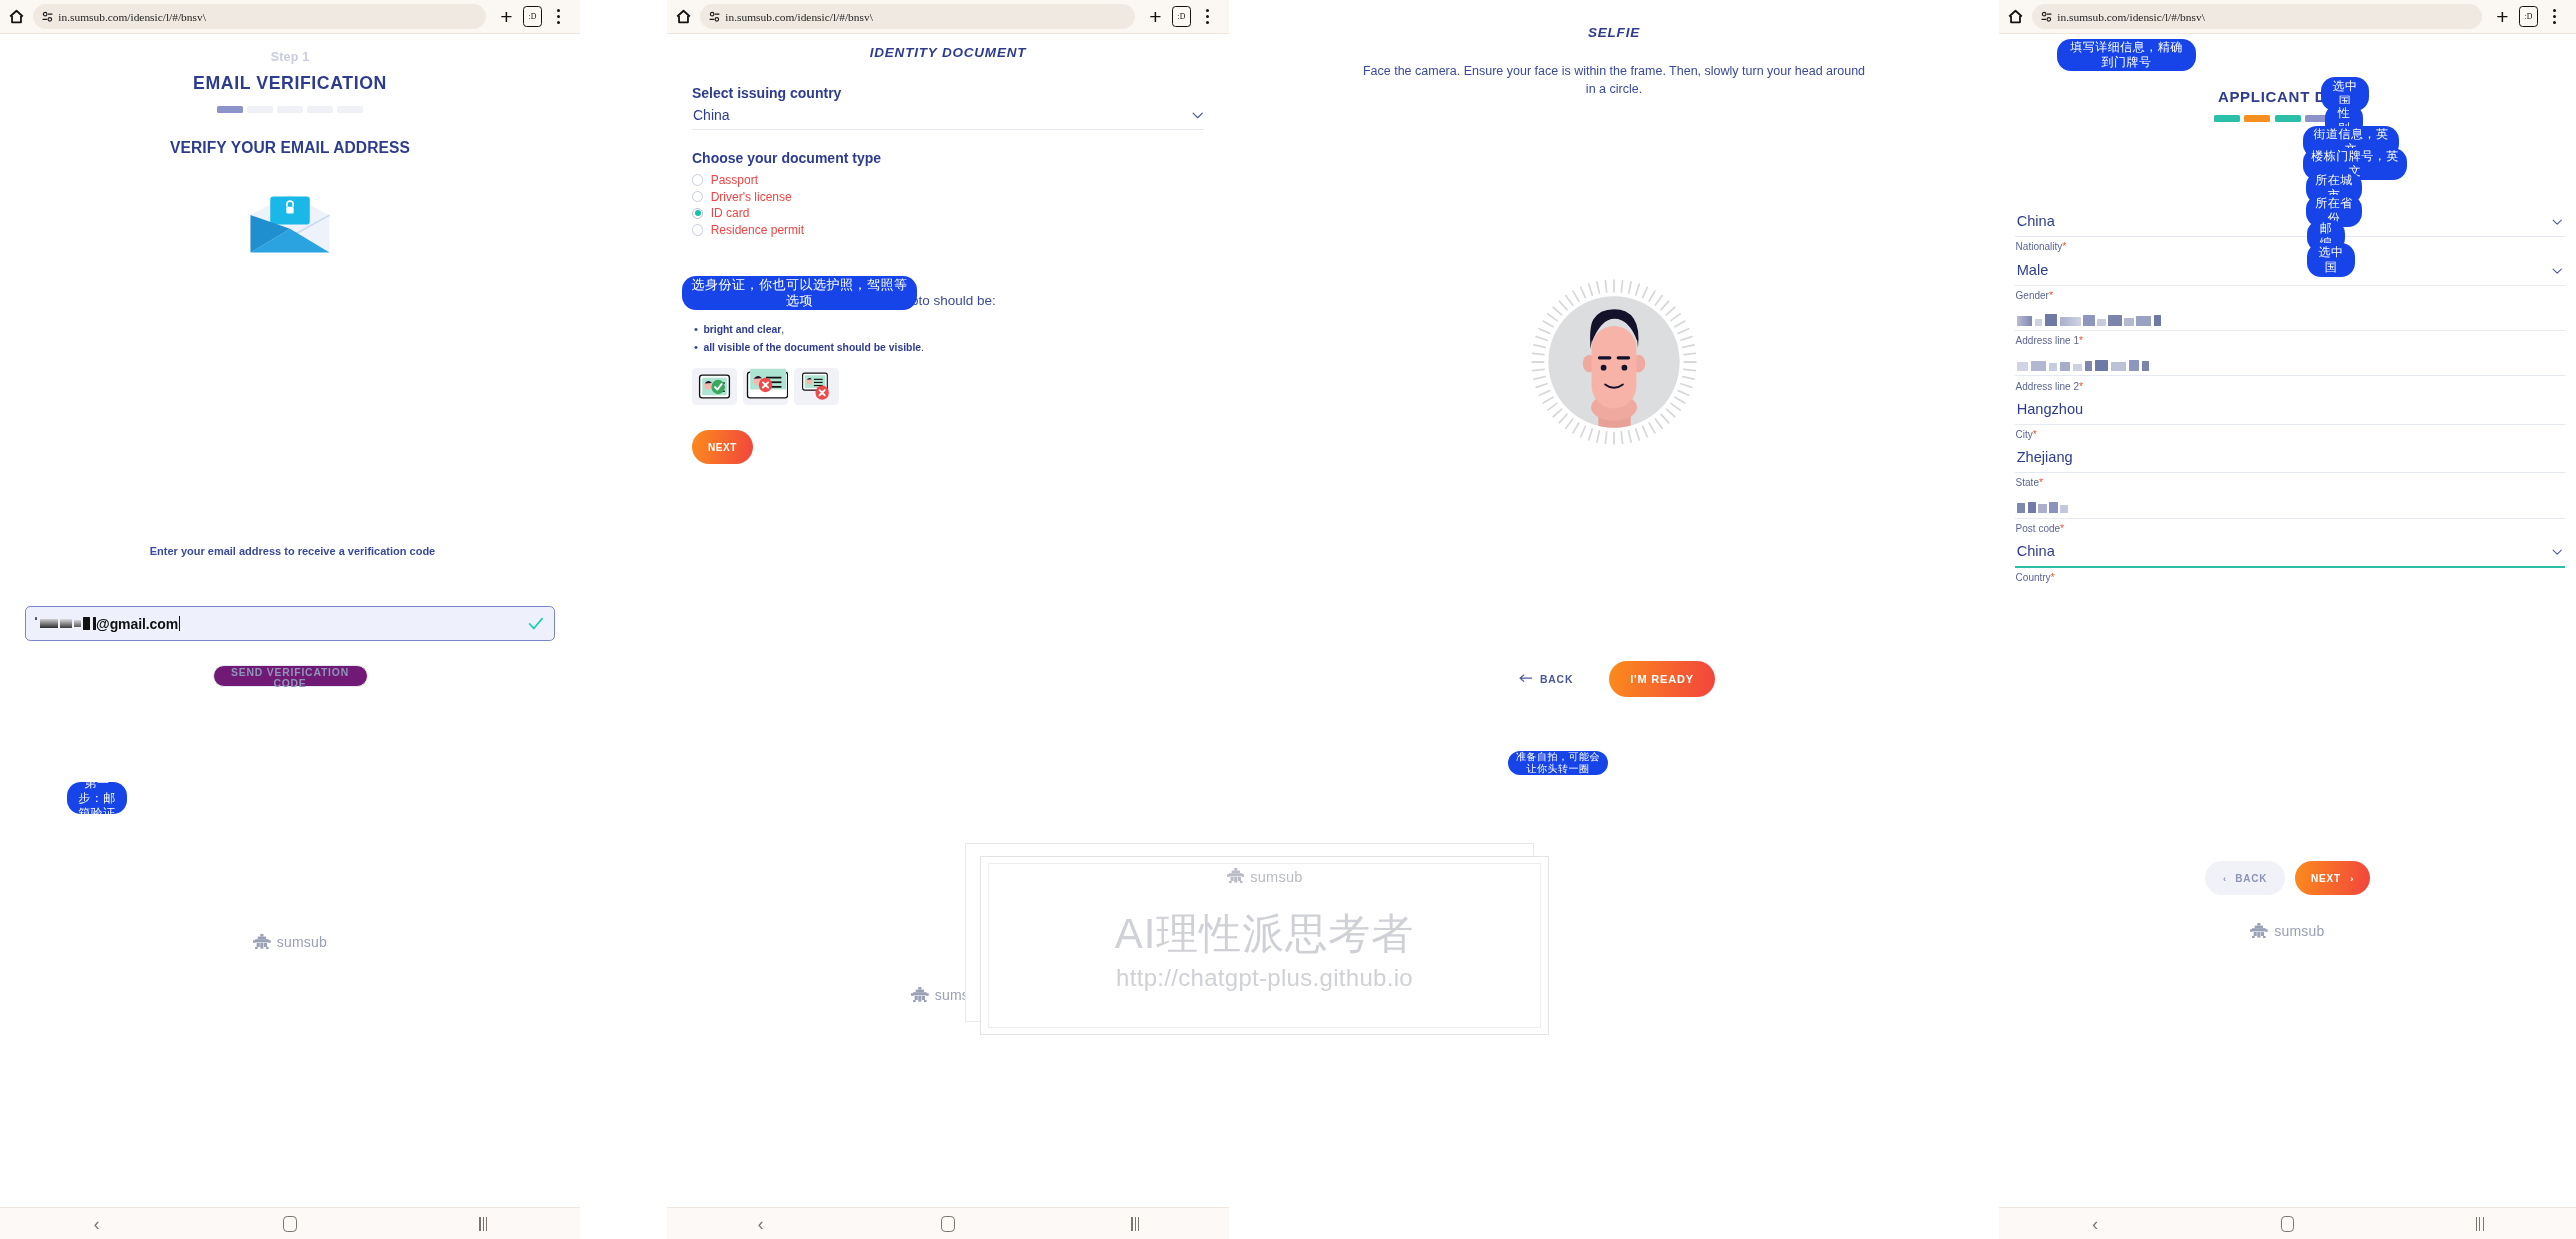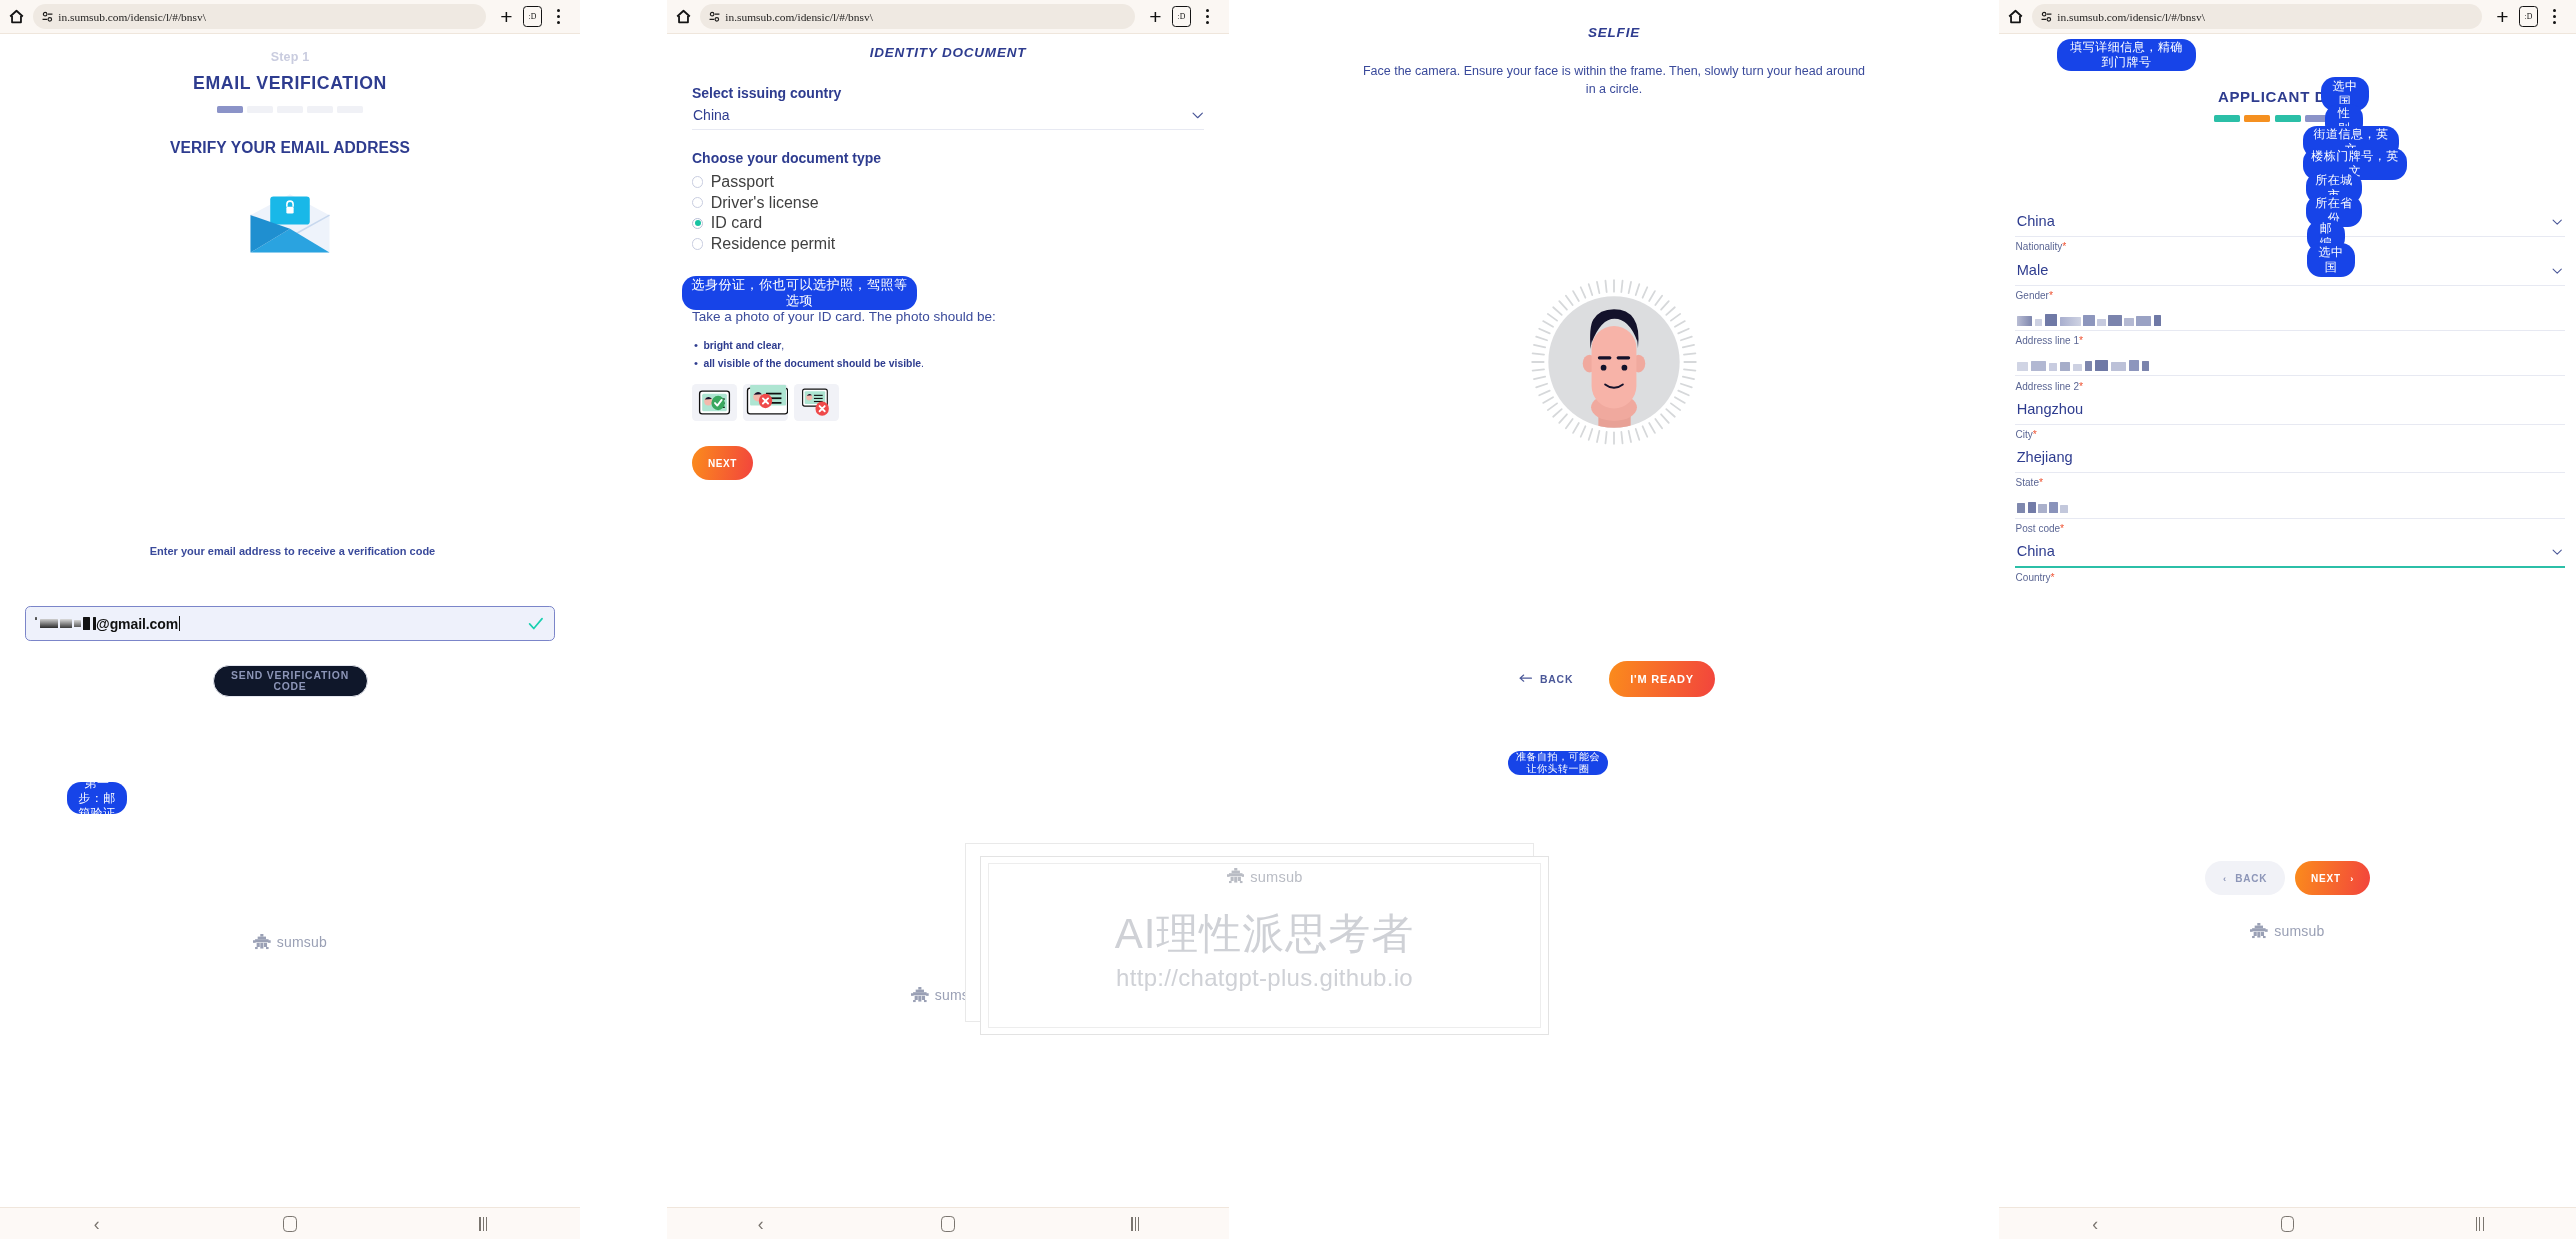--- a/index.html
+++ b/index.html
@@ -72,38 +72,38 @@
 
   
   #p1-email-wrap{position:absolute;left:25px;top:572px;width:calc(100% - 50px);}
   .email-field{height:35px;border:1px solid #7b85c9;border-radius:5.2px;background:#eef1fb;
         display:flex;align-items:center;padding:0 9.4px;box-sizing:border-box;}
   .email-masked{display:flex;align-items:center;gap:2.6px;margin-right:0.5px;}
   .email-masked i{display:block;border-radius:0.5px;}
   .email-val{font-size:14px;color:#111;font-weight:bold;letter-spacing:-0.1px;}
   .caret{width:1px;height:15.6px;background:#111;margin-left:0.5px;}
   .tick{margin-left:auto;width:17.7px;height:17.7px;}
-  .btn-outline{margin:24px auto 0;display:block;width:155px;height:32px;border-radius:18px;
-        border:1px solid #e6e8f0;background:#0f172a;color:#8d96b8;font-size:10.4px;
+  .btn-outline{margin:24px auto 0;display:block;width:155px;height:22px;border-radius:18px;
+        border:1px solid #e6e8f0;background:#701a75;color:#8d96b8;font-size:10.4px;
         font-weight:bold;letter-spacing:0.8px;cursor:pointer;
         font-family:"Liberation Sans",sans-serif;}
 
   
   .fld-label{font-size:14px;font-weight:bold;color:#2e3c8f;margin-top:15.6px;}
   .select-row{display:flex;align-items:center;justify-content:space-between;
         border-bottom:1px solid #e7e9f2;padding:5.2px 1px 6.2px;}
   .select-val{font-size:14px;color:#2e3c8f;}
   .chev{width:11.4px;height:6.8px;}
   .radio-list{margin-top:7.3px;}
   .radio-row{display:flex;align-items:center;gap:7.3px;margin:2.6px 0;}
   .radio{width:11.4px;height:11.4px;border:1px solid #c8cde0;border-radius:50%;
         box-sizing:border-box;flex:0 0 11.4px;display:flex;align-items:center;justify-content:center;}
   .radio.on{border-color:#b9c0d6;}
   .radio.on::after{content:"";width:6.2px;height:6.2px;border-radius:50%;background:#17c3a2;display:block;}
-  .radio-lbl{font-size:16px;color:#404040;}
+  .radio-lbl{font-size:12px;color:#ef4444;}
   .para{font-size:13.5px;color:#3a4a9b;line-height:1.42;margin-top:7.3px;}
   .bullets{margin:13.5px 0 0 0;padding:0;list-style:none;}
   .bullets li{font-size:10.4px;color:#2e3c8f;margin:7.3px 0;position:relative;padding-left:11.4px;}
   .bullets li::before{content:"•";position:absolute;left:2.1px;top:-1px;font-size:11.4px;}
   .bullets b{font-weight:bold;}
   .thumbs{display:flex;gap:6.2px;margin-top:15.6px;}
   .thumb{width:45px;height:37px;background:#f1f2f7;border-radius:4.2px;position:relative;overflow:hidden;}
   .btn-cta{display:block;width:61px;height:34px;border:none;border-radius:17px;
         background:linear-gradient(100deg,#fb8c1c,#f2443d);color:#fff;font-size:10px;
         font-weight:bold;letter-spacing:0.6px;cursor:pointer;

